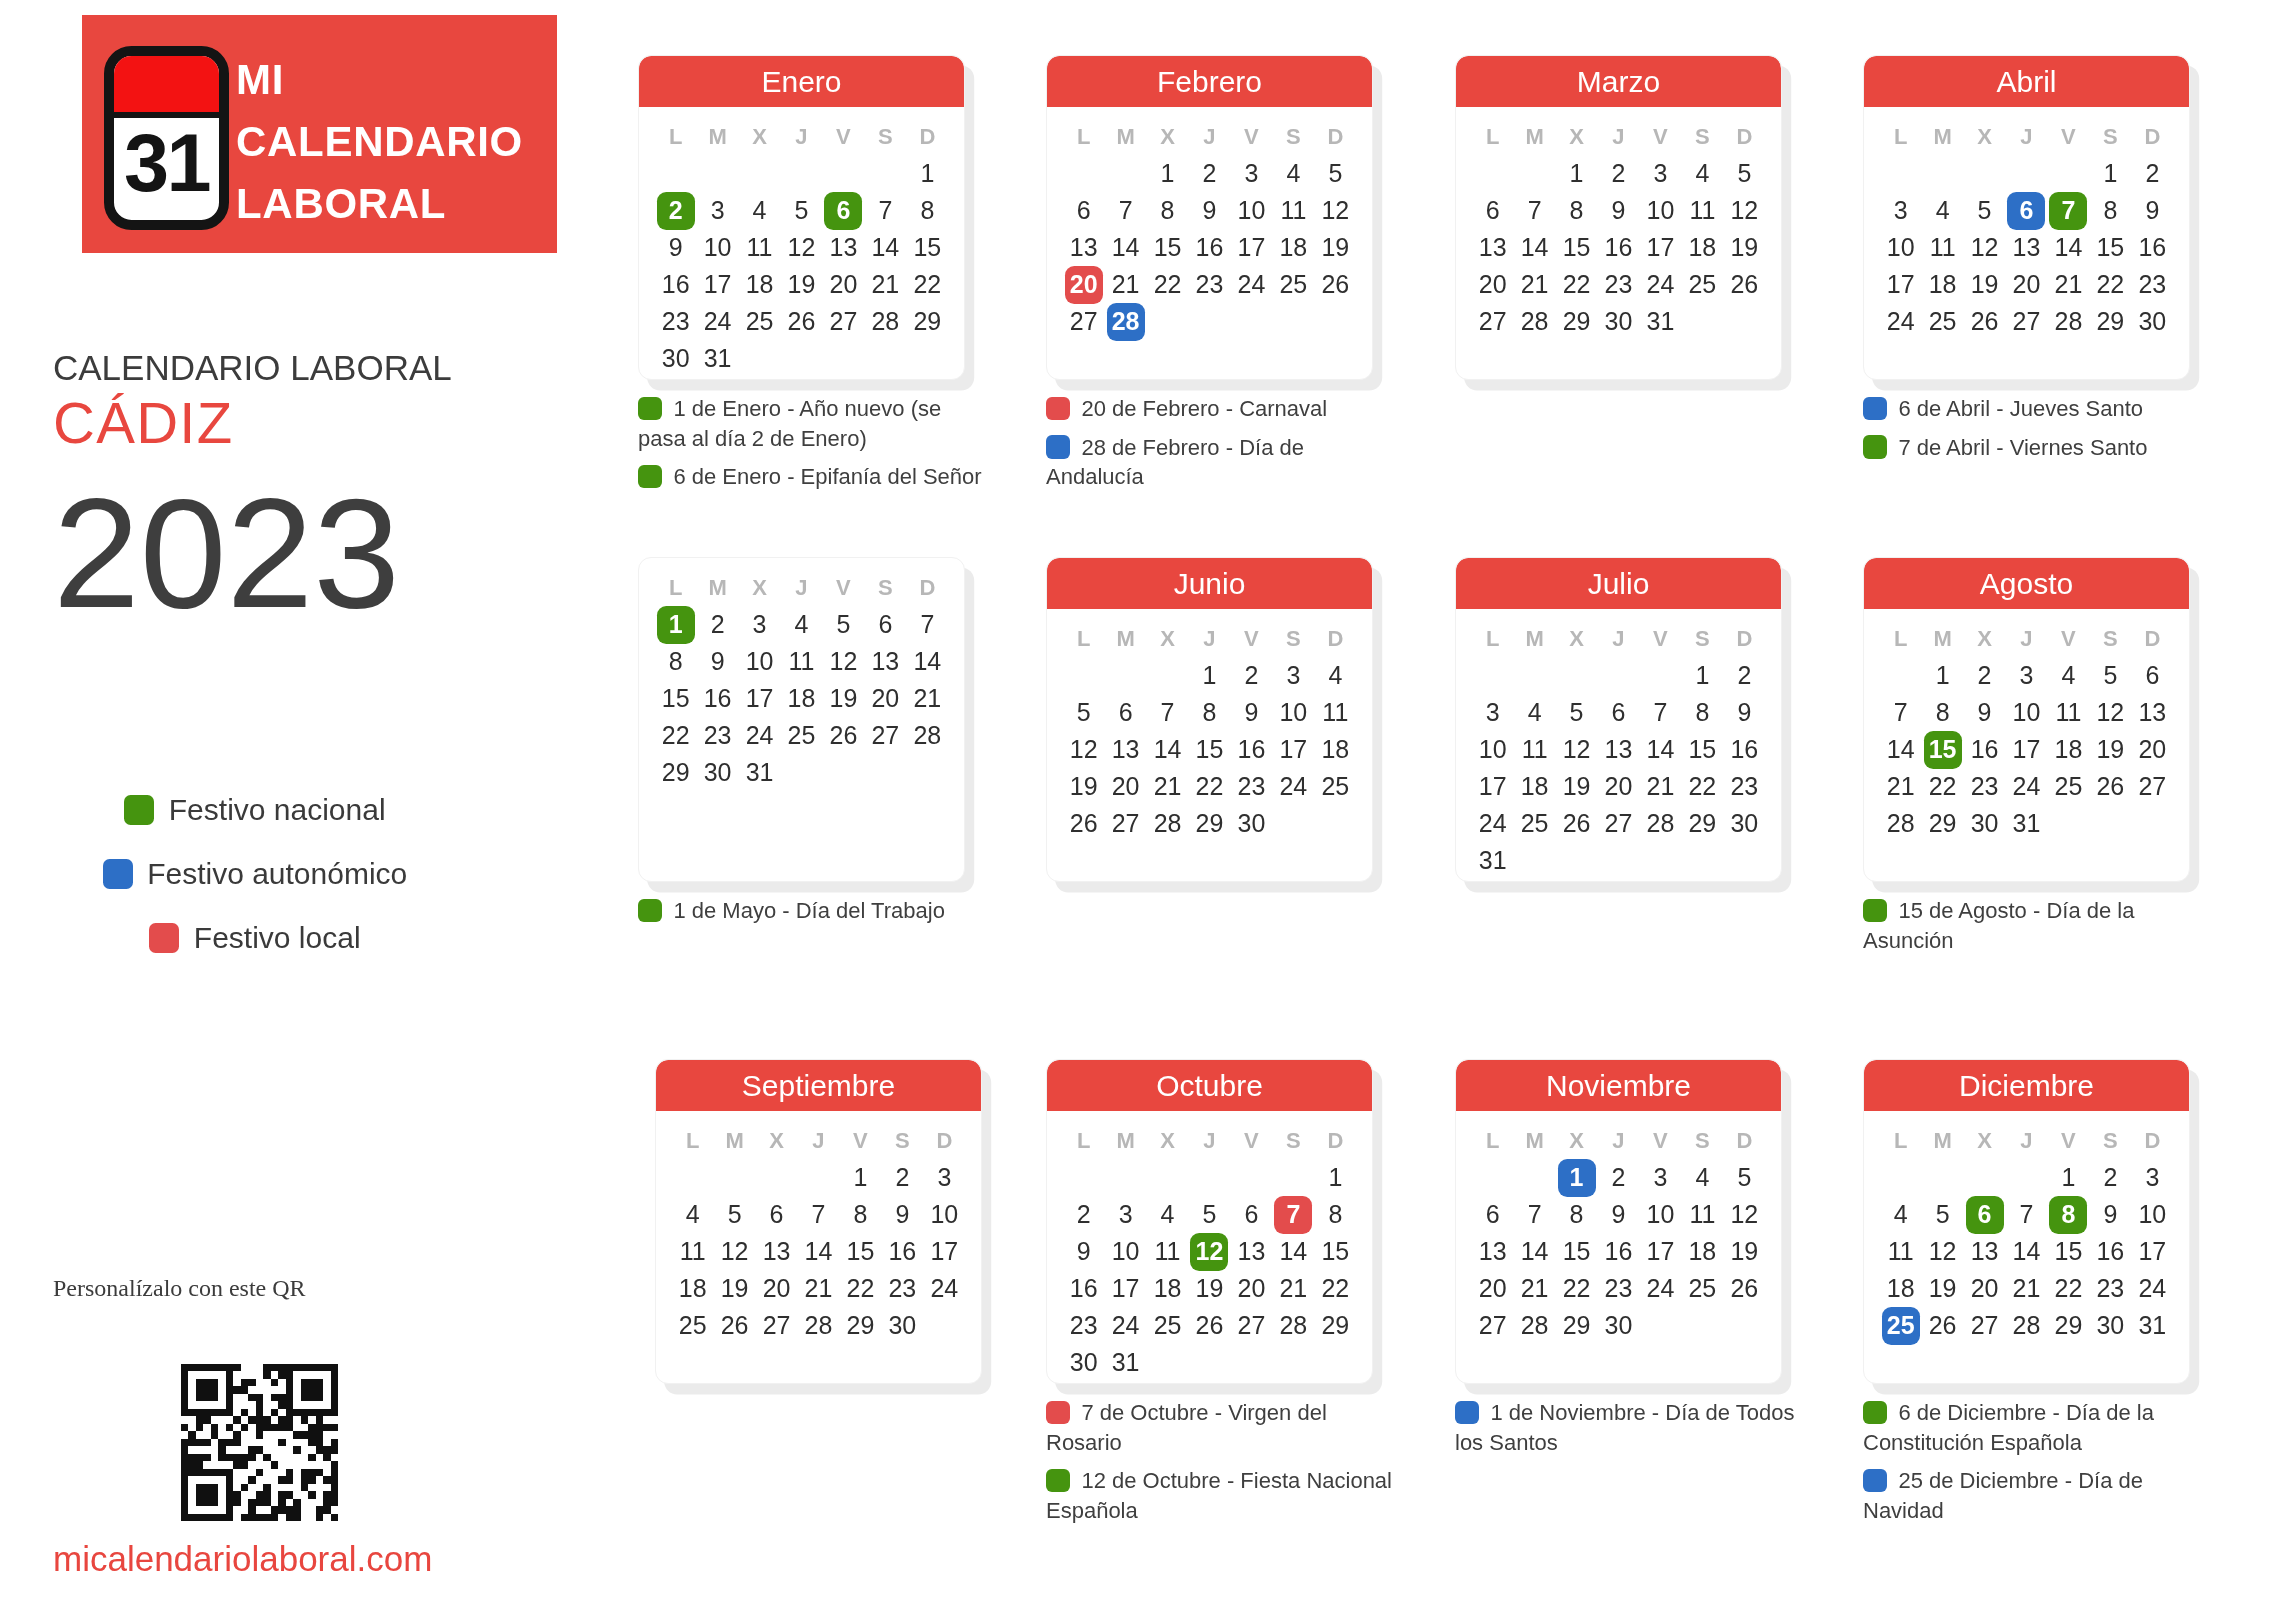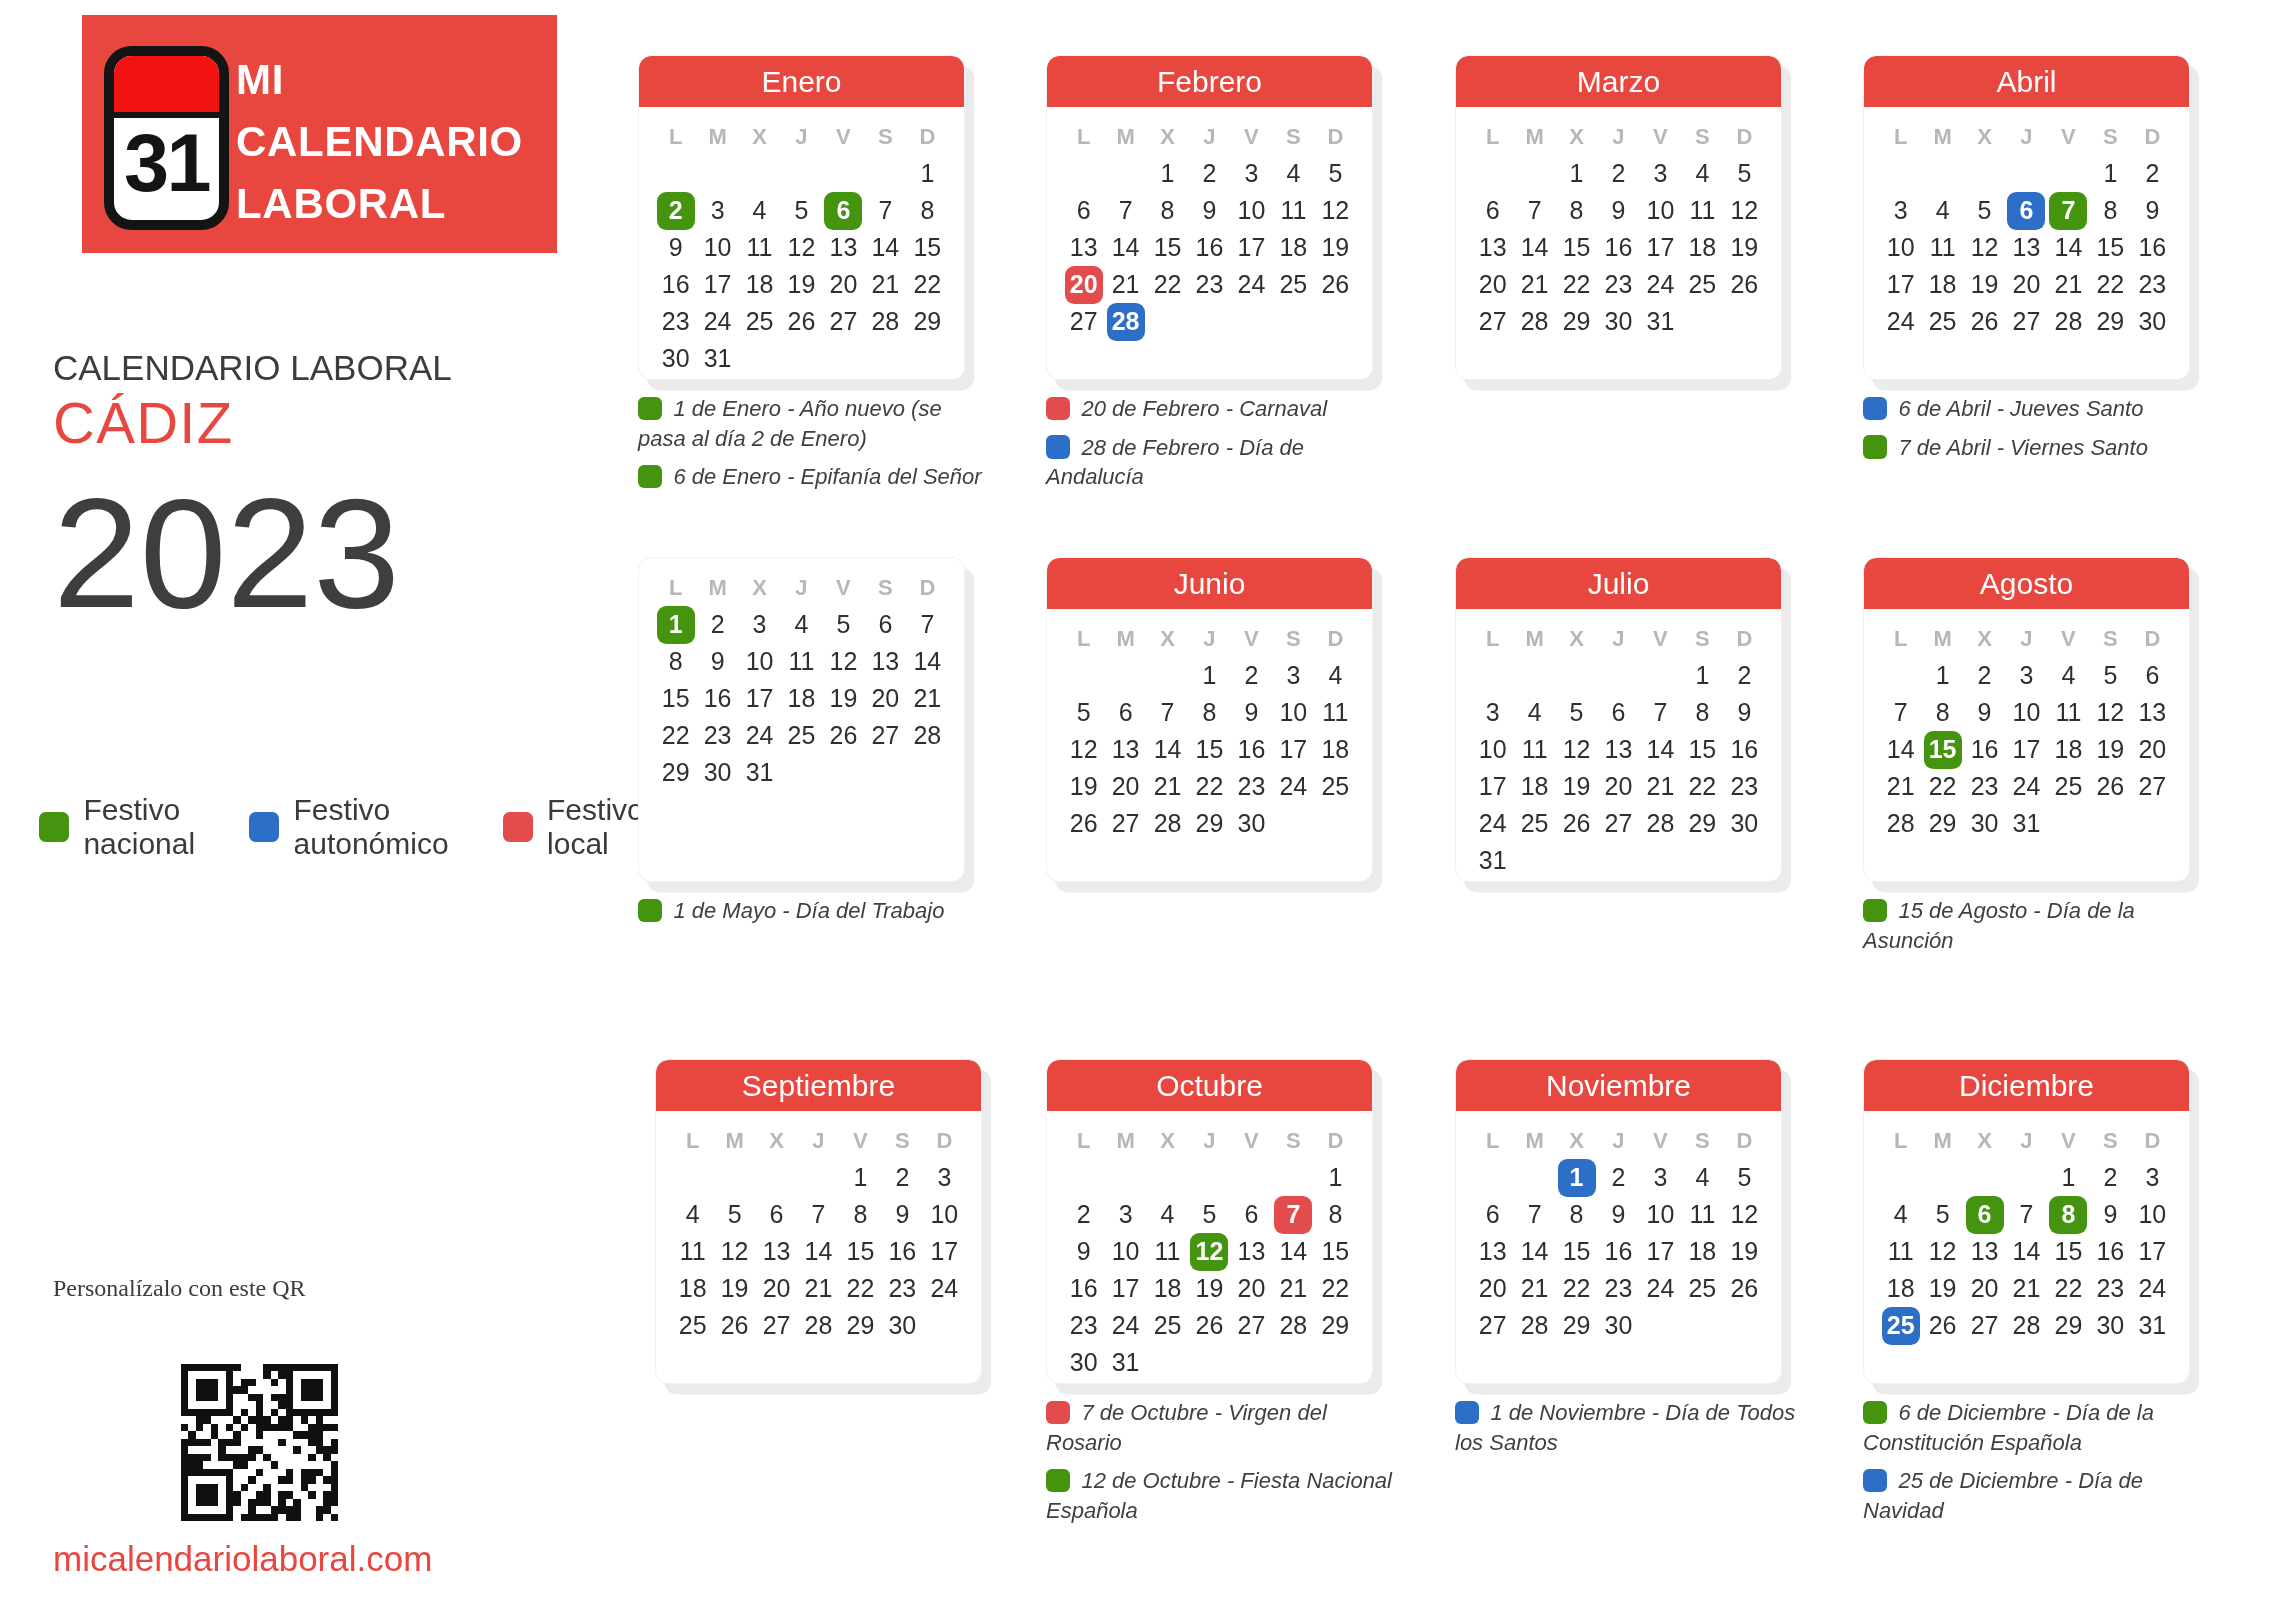--- a/index.html
+++ b/index.html
@@ -35,21 +35,21 @@
     color: #ffffff; font-size: 42px; font-weight: 700;
     line-height: 62px; letter-spacing: 0.7px; white-space: pre-line;
   }
 
   .side-center { position: absolute; left: 53px; width: 432px; text-align: left; }
   .side-title { top: 348px; font-size: 35px; color: #3c3c3c; letter-spacing: 0px; }
   .side-region { top: 389px; font-size: 58px; color: #E8473F; letter-spacing: 1.3px; }
   .side-year { top: 475px; font-size: 156px; color: #3e3e3e; line-height: 1; }
 
   .legend { position: absolute; left: 39px; top: 793px; width: 432px;
-    display: flex; flex-direction: row; align-items: center; gap: 54px; }
+    display: flex; flex-direction: column; align-items: center; gap: 30px; }
   .legend-row { display: flex; align-items: center; }
   .legend-sq { width: 30px; height: 30px; border-radius: 6.5px; margin-right: 14.4px; flex: 0 0 auto; }
   .legend-label { font-size: 30px; color: #3a3a3a; }
 
   .qr-caption { top: 1275px; font-size: 24px; color: #3c3c3c; font-family: Liberation Serif, serif; }
   .qr {
     position: absolute; left: 181px; top: 1364px;
     width: 157px; height: 157px;
     display: grid;
     grid-template-columns: repeat(21, 1fr);
@@ -90,21 +90,21 @@
     grid-auto-rows: 37px;
     padding: 0 15.7px; margin-top: 5.2px;
   }
   .cell { display: flex; align-items: center; justify-content: center; }
   .num { font-size: 25px; color: #2f2f2f; }
   .hl {
     width: 38px; height: 38px; border-radius: 9.2px;
     display: inline-flex; align-items: center; justify-content: center;
     color: #ffffff; font-size: 25px; font-weight: 700;
   }
-  .notes { margin-top: 14.4px; width: 353px; font-style: italic; }
+  .notes { margin-top: 14.4px; width: 353px; }
   .note { font-size: 22px; line-height: 29.4px; color: #3f3f3f; margin-bottom: 9.2px; }
   .nsq {
     display: inline-block; width: 23.6px; height: 23.6px;
     border-radius: 5.9px; margin-right: 11.8px; vertical-align: -3.9px;
   }
 </style>
 </head>
 <body>
 
 <div class="brand-box">

